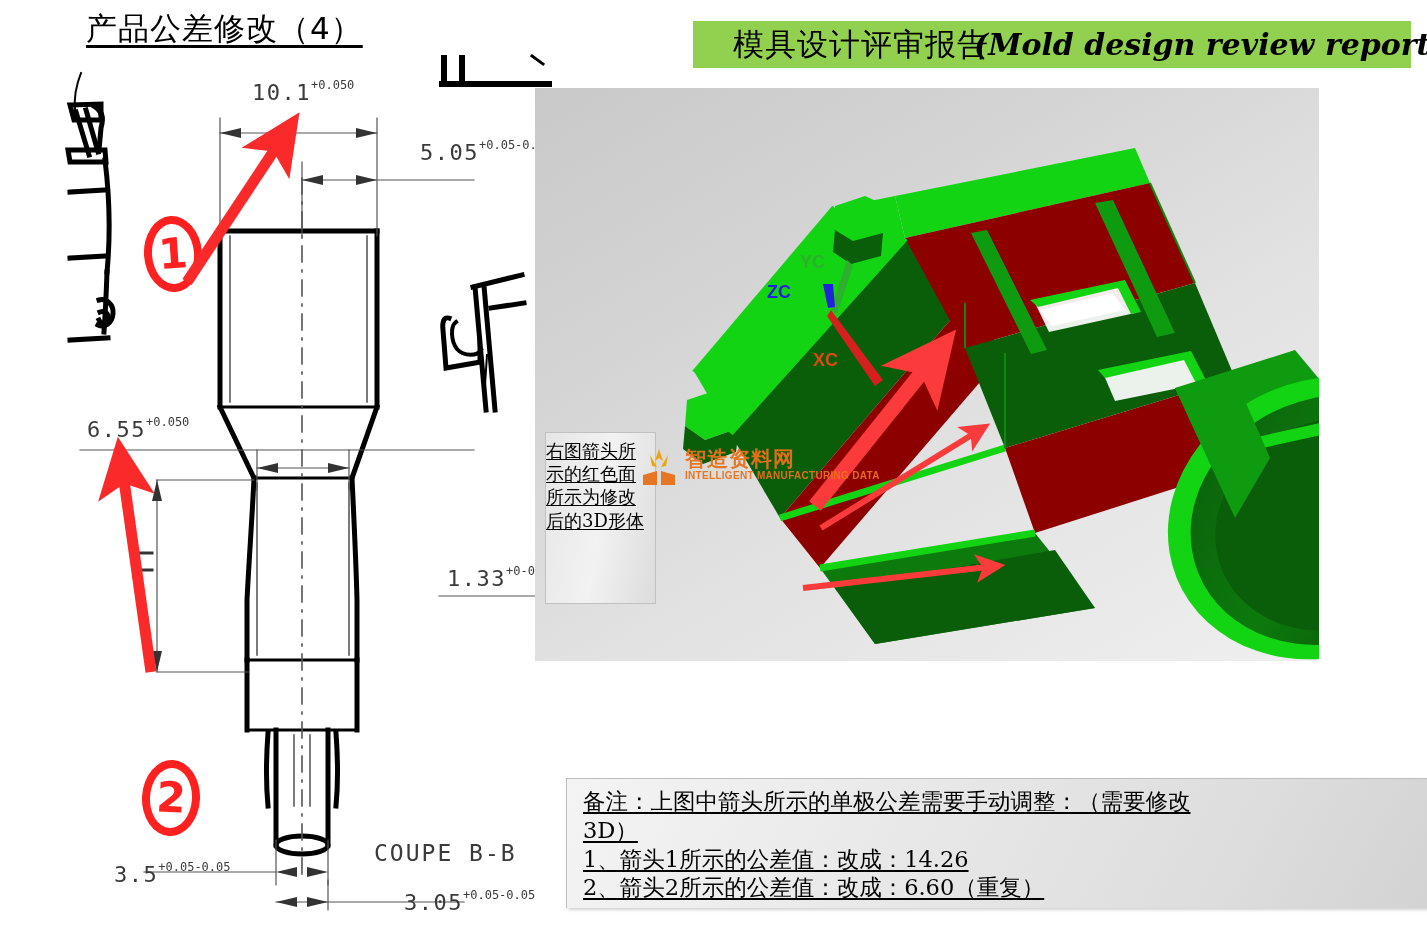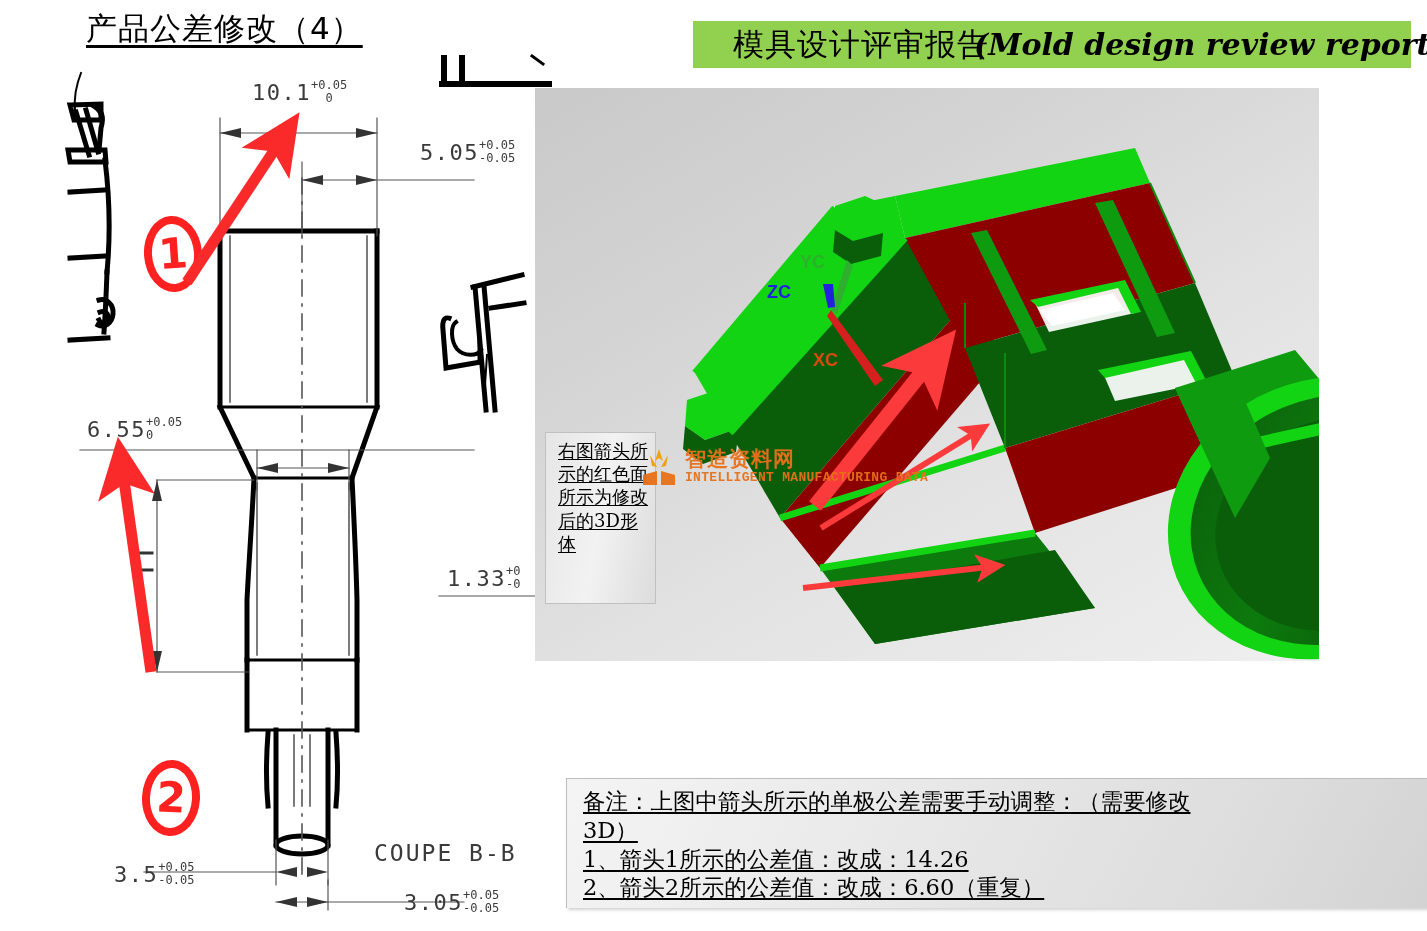--- a/index.html
+++ b/index.html
@@ -38,21 +38,21 @@
   .dim-text {
     position: absolute;
     font-family: "DejaVu Sans Mono", monospace;
     font-size: 22px;
     color: #3a3a3a;
     letter-spacing: 1.5px;
     white-space: nowrap;
   }
   .tol {
     display: inline-flex;
-    flex-direction: column;
+    flex-direction: row;
     vertical-align: top;
     font-size: 12px;
     line-height: 1.05;
     letter-spacing: 0;
     margin-top: -1px;
   }
   .coupe-label {
     position: absolute;
     font-family: "DejaVu Sans Mono", monospace;
     font-size: 23px;
@@ -114,21 +114,21 @@
     overflow: hidden;
   }
 
   #caption-box {
     position: absolute;
     left: 545px; top: 432px;
     width: 111px; height: 172px;
     background: linear-gradient(100deg, #e6e6e6 0%, #f2f2f2 50%, #dcdcdc 100%);
     border: 1px solid #c0c0c0;
     box-sizing: border-box;
-    padding: 6px 5px 0 12px;
+    padding: 6px 5px 0 0;
     font-family: "DejaVu Serif", serif;
     font-size: 18px;
     line-height: 1.29;
     color: #000;
     text-decoration: underline;
     text-underline-offset: 2px;
   }
 
   #watermark {
     position: absolute;
@@ -138,22 +138,22 @@
     opacity: .95;
   }
   #wm-cn {
     position: absolute; left: 48px; top: 1px;
     font-family: "DejaVu Sans", sans-serif;
     font-size: 21px; font-weight: bold;
     color: #e8711a; letter-spacing: 1px; white-space: nowrap;
   }
   #wm-en {
     position: absolute; left: 48px; top: 26px;
-    font-family: Liberation Mono, monospace;
-    font-size: 13px; font-weight: bold;
+    font-family: Liberation Sans, sans-serif;
+    font-size: 10px; font-weight: bold;
     color: #e8711a; letter-spacing: .3px; white-space: nowrap;
   }
 
   #note-box {
     position: absolute;
     left: 566px; top: 778px;
     width: 944px; height: 130px;
     background: linear-gradient(118deg, #f4f4f4 0%, #ebebeb 28%, #dddddd 70%, #cfcfcf 100%);
     border-top: 1px solid #bdbdbd;
     border-left: 1px solid #bdbdbd;
@@ -294,21 +294,21 @@
         <polygon points="284,902 263,897 263,907"></polygon>
       </g>
 
       <g stroke="#333" stroke-width="3">
         <path d="M92,553 L108,553"></path>
         <path d="M92,570 L108,570"></path>
       </g>
     </g>
   </svg>
 
-  <div class="dim-text" style="left:208px; top:80px;text-align:center;">
+  <div class="dim-text" style="left:208px; top:80px;">
     <span>10.1</span><span class="tol">
         <span>+0.05</span>
         <span>0</span>
       </span>
   </div>
 
   <div class="dim-text" style="left:376px; top:140px;">
     <span>5.05</span><span class="tol">
         <span>+0.05</span>
         <span>-0.05</span>

